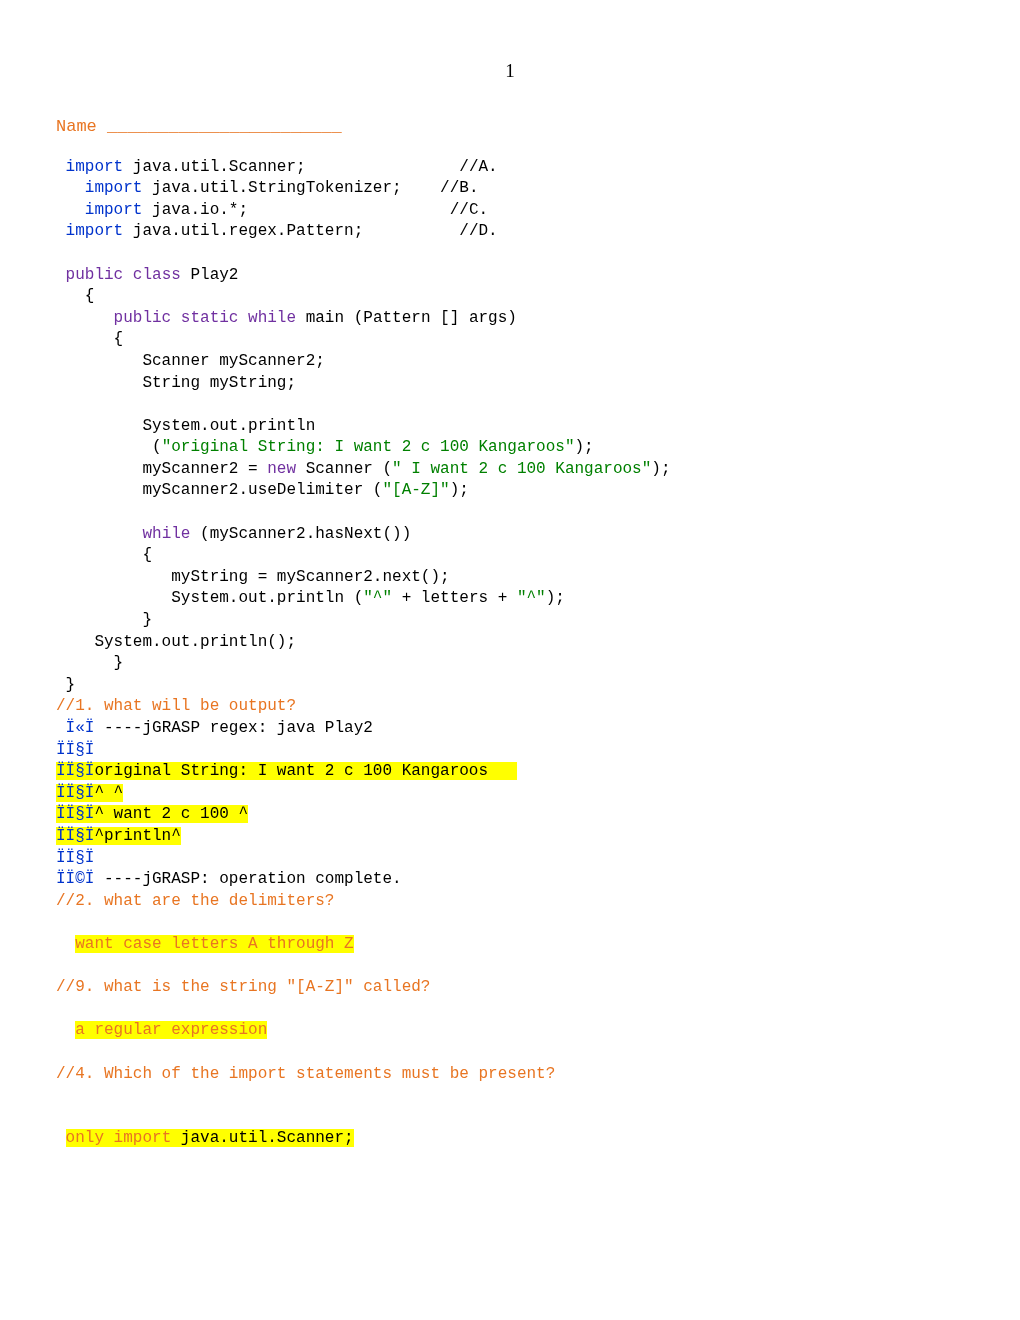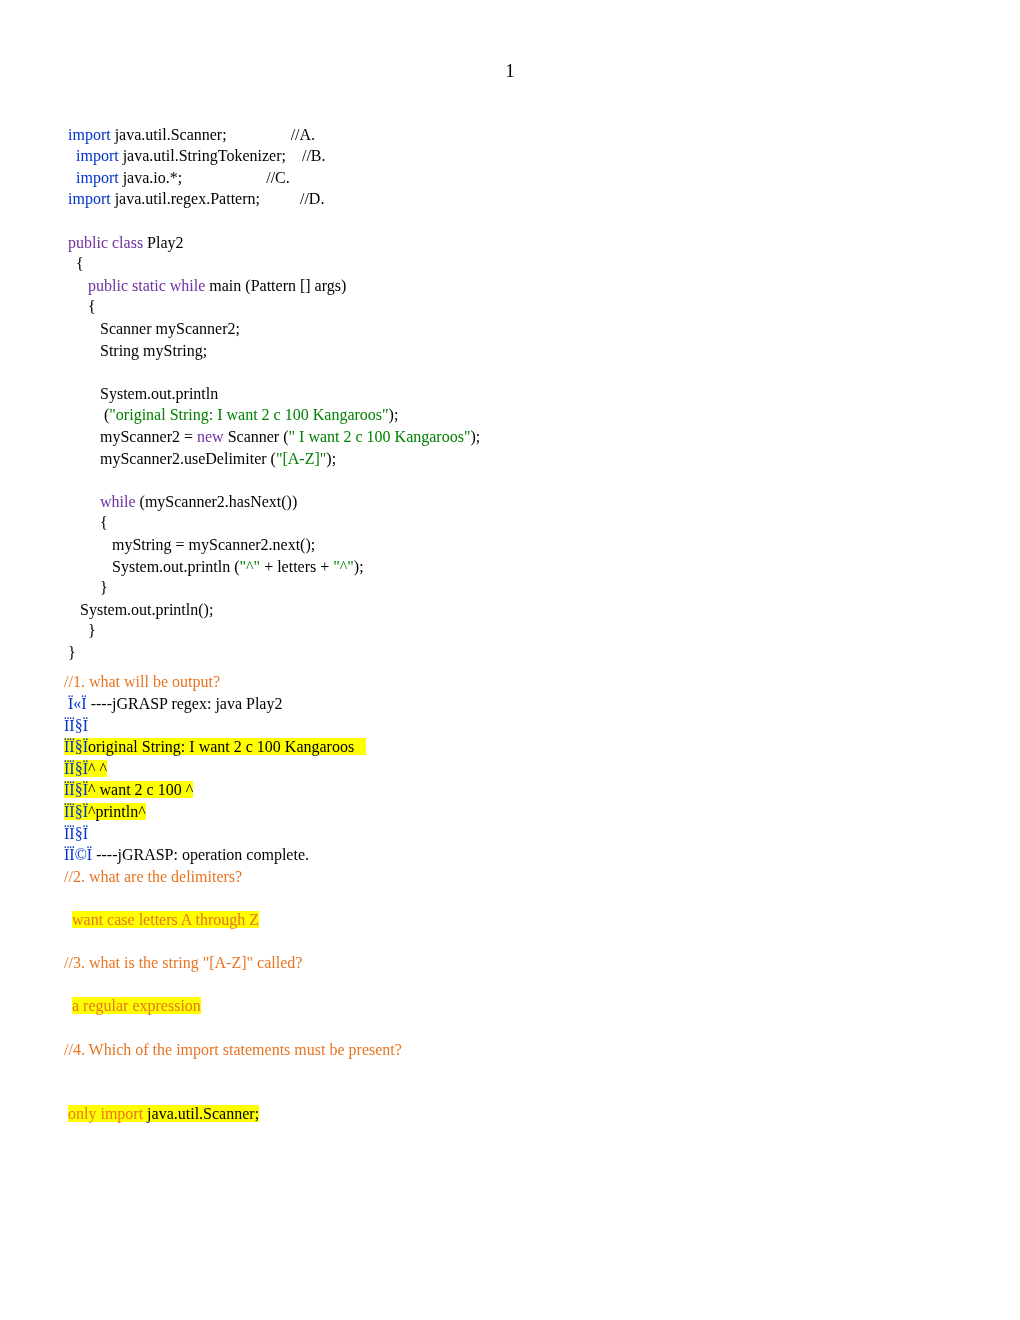--- a/index.html
+++ b/index.html
@@ -21,31 +21,32 @@
     }
     .content {
       padding-left: 56px;
     }
     .orange { color: #e87522; }
     .blue { color: #0033cc; }
     .purple { color: #7030a0; }
     .green { color: #008000; }
     .black { color: #000; }
     .hl { background: #ffff00; }
-    pre { font-family: Liberation Serif, serif; white-space: pre; margin: 8px; }
+    pre { font-family: Liberation Mono, monospace; white-space: pre; margin: 0; }
     .codeblock { font-size: 16px; line-height: 1.35; }
     .nameline { font-size: 17px; margin-bottom: 18px; }
   </style>
 </head>
 <body>
 
 <div class="page-number">1</div>
 
 <div class="content">
 
+  <div class="nameline orange">Name _______________________</div>
 
   <pre class="codeblock"> <span class="blue">import</span><span class="black"> java.util.Scanner;</span>                <span class="black">//A.</span>
    <span class="blue">import</span><span class="black"> java.util.StringTokenizer;</span>    <span class="black">//B.</span>
    <span class="blue">import</span><span class="black"> java.io.*;</span>                     <span class="black">//C.</span>
  <span class="blue">import</span><span class="black"> java.util.regex.Pattern;</span>          <span class="black">//D.</span>
 
  <span class="purple">public</span> <span class="purple">class</span> <span class="black">Play2</span>
    {
       <span class="purple">public</span> <span class="purple">static</span> <span class="purple">while</span><span class="black"> main (Pattern [] args)</span>
       {
@@ -73,21 +74,21 @@
 <span class="blue hl">ÏÏ§Ï</span><span class="black hl">original String: I want 2 c 100 Kangaroos   </span>
 <span class="blue hl">ÏÏ§Ï</span><span class="black hl">^ ^</span>
 <span class="blue hl">ÏÏ§Ï</span><span class="black hl">^ want 2 c 100 ^</span>
 <span class="blue hl">ÏÏ§Ï</span><span class="black hl">^println^</span>
 <span class="blue">ÏÏ§Ï</span>
 <span class="blue">ÏÏ©Ï</span><span class="black"> ----jGRASP: operation complete.</span>
 <span class="orange">//2. what are the delimiters?</span>
 
   <span class="orange hl">want case letters A through Z</span>
 
-<span class="orange">//3. what is the string "[A-Z]" called?</span>
+<span class="orange">//9. what is the string "[A-Z]" called?</span>
 
   <span class="orange hl">a regular expression</span>
 
 <span class="orange">//4. Which of the import statements must be present?</span>
 
 
  <span class="orange hl">only import</span><span class="black hl"> java.util.Scanner;</span>
 </pre>
 
 </div>

